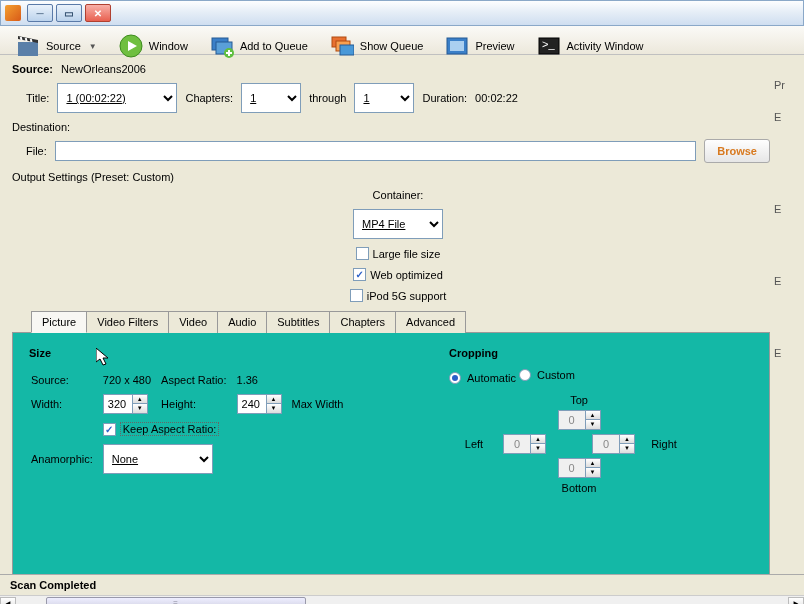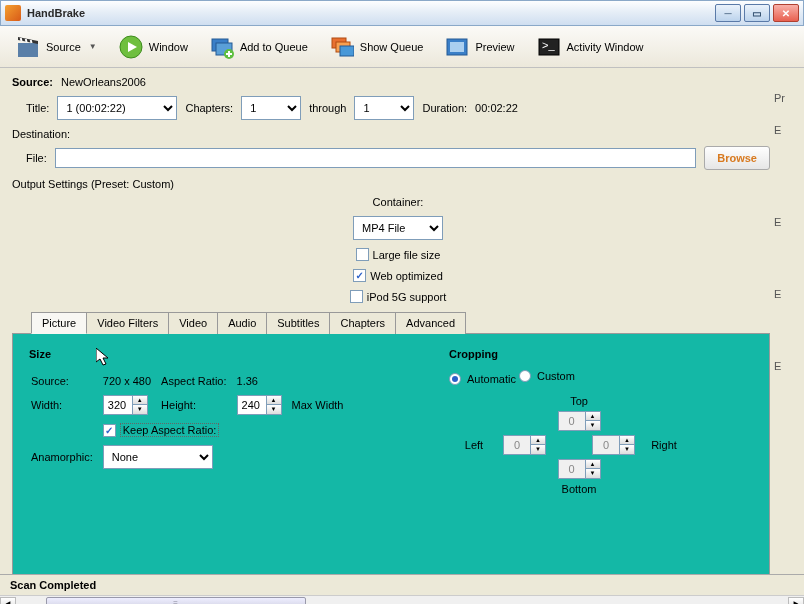--- a/index.html
+++ b/index.html
@@ -7,38 +7,38 @@
 
 
 .titlebar { height: 26px; background: linear-gradient(to bottom, #fdfeff, #e6eef7 45%, #cfdef0); border: 1px solid #8aa8c8; display: flex; align-items: center; padding: 0 4px; }
 .titlebar .app-icon { width: 16px; height: 16px; margin-right: 6px; background: linear-gradient(135deg, #f4a030, #d85a18); border-radius: 2px; }
 .titlebar .title { font-weight: bold; color: #2a2a2a; flex: 1; }
 .winbtns { display: flex; gap: 3px; }
 .winbtn { width: 26px; height: 18px; border: 1px solid #5a7aa8; background: linear-gradient(to bottom,#eaf2fb,#bcd3ec); border-radius: 2px; display:flex; align-items:center; justify-content:center; color:#33506f; font-weight:bold; font-size:10px; }
 .winbtn.close { background: linear-gradient(to bottom,#f8b0a8,#e86050); border-color:#b04030; color:#fff; }
 
 
-.toolbar { height: 42px; display: flex; align-items: center; gap: 10px; padding: 4px 10px; border-bottom: 1px solid #c0c0c0; background: linear-gradient(to bottom,#fbfaf7,#ece8db); }
+.toolbar { height: 29px; display: flex; align-items: flex-start; gap: 10px; padding: 4px 10px; border-bottom: 1px solid #c0c0c0; background: linear-gradient(to bottom,#fbfaf7,#ece8db); }
 .tbtn { display:flex; align-items:center; gap:6px; padding: 4px 6px; border-radius:3px; }
 .ticon { width: 24px; height: 24px; }
 .ticon svg { width:100%; height:100%; }
 .dropdown-arrow { font-size: 8px; color:#555; margin-left:2px; }
 
 
 .main { padding: 8px 12px 0 12px; display:flex; }
 .leftpane { flex:1; }
 .rightstrip { width: 22px; padding-left:4px; color:#555; font-size:10px;margin-top:16px; }
 .rightstrip div { margin-bottom: 8px; }
 
 .row { display:flex; align-items:center; gap:8px; margin-bottom:8px; }
 .label { font-weight: normal; }
 .label.bold { font-weight: bold; }
 
 select, input[type="text"] { border:1px solid #7f9db9; background:#fff; height:20px; padding: 0 4px; font-size:11px; }
-select { height:24px; }
+select { height:30px;text-decoration:underline; }
 .wide-input { flex:1; }
 
 .btn { border:1px solid #aaa; background: linear-gradient(to bottom,#fefefe,#e6e6e6); height:24px; padding: 0 12px; border-radius:3px; font-weight:bold; }
 .btn.browse { color:#d87a20; }
 
 .section-title { font-weight:normal; margin: 6px 0; }
 
 
 .tabs { display:flex; margin-top:8px; }
 .tab { border:1px solid #999; border-bottom:none; background:#ece9d8; padding:4px 10px; margin-right:-1px; position:relative; top:1px; }
@@ -77,21 +77,20 @@
 .cursor { position:absolute; left:96px; top:348px; pointer-events:none; }
 .hlbox { border:1px dotted #666; padding:0 2px; }
 
 .size-grid td { padding: 3px 8px 3px 0; vertical-align:middle; }
 </style>
 </head>
 <body>
 
 <div class="titlebar">
   <div class="app-icon"></div>
-  <div class="title">HandBrake</div>
   <div class="winbtns">
     <div class="winbtn">─</div>
     <div class="winbtn">▭</div>
     <div class="winbtn close">✕</div>
   </div>
 </div>
 
 <div class="toolbar">
   <div class="tbtn">
     <div class="ticon">

